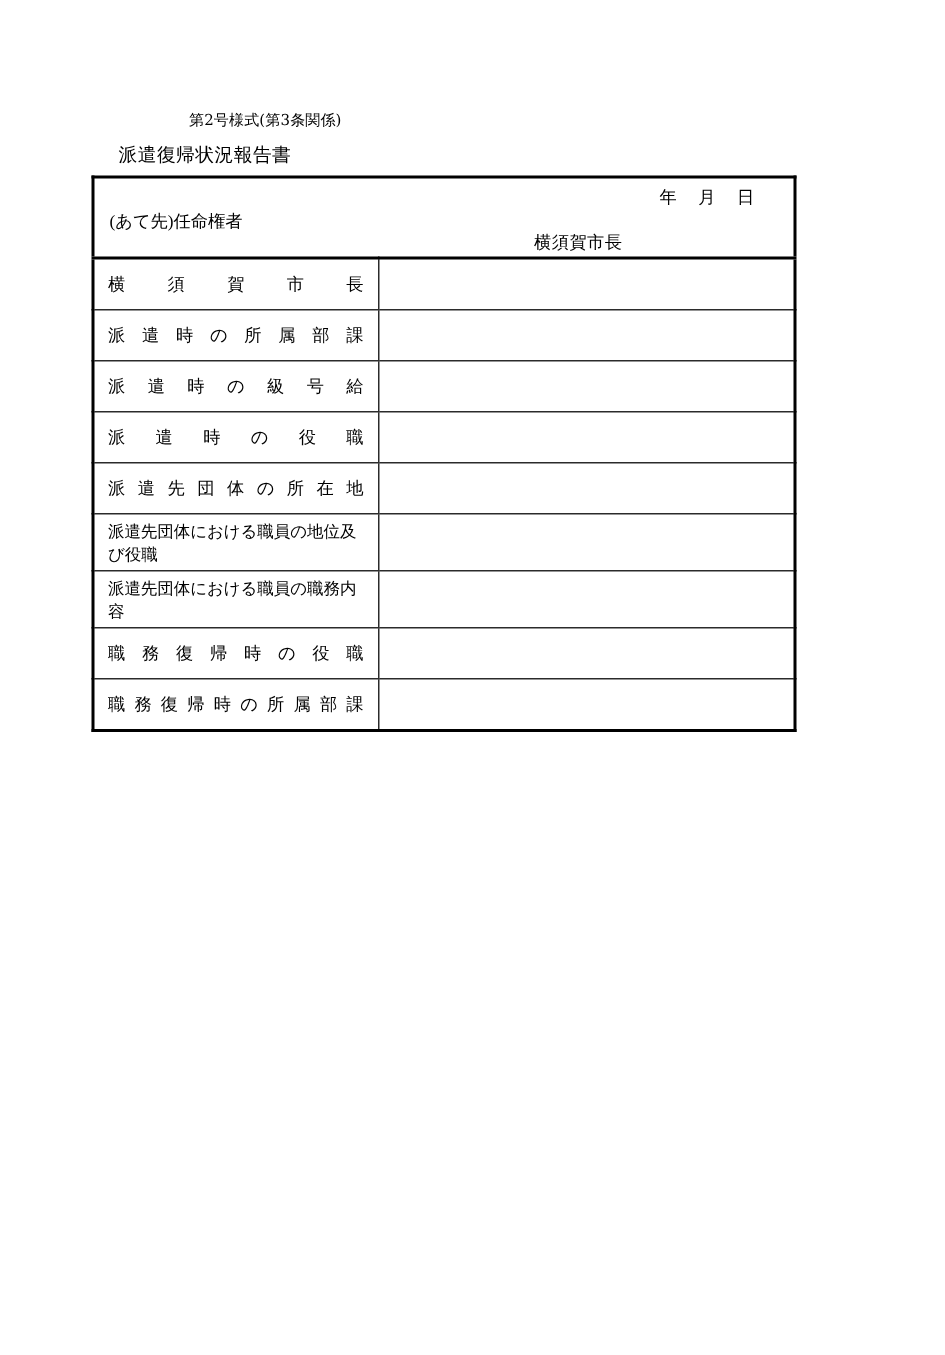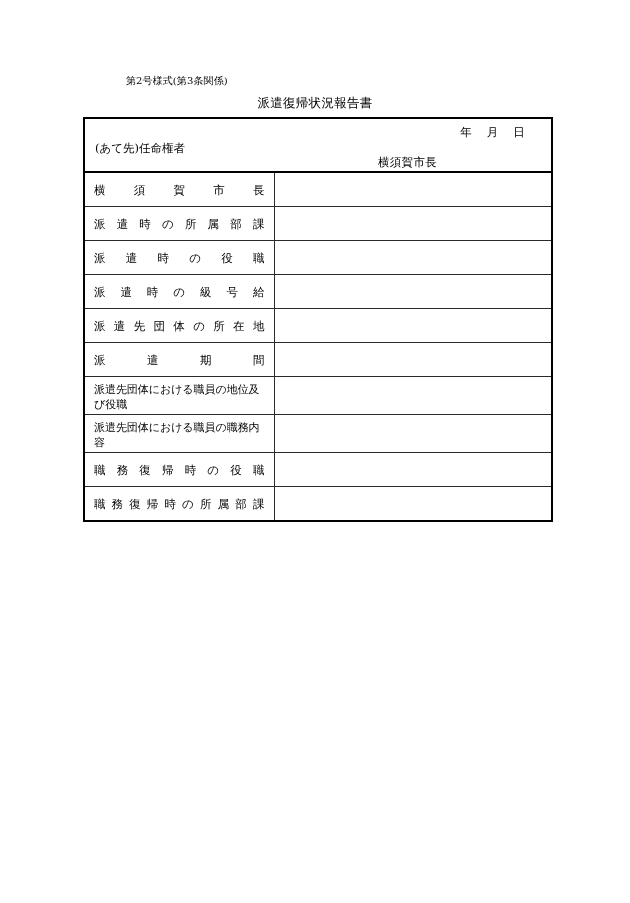--- a/index.html
+++ b/index.html
@@ -35,35 +35,35 @@
     white-space: nowrap;
     margin-left: 48px;
   }
 
   
   .doc-title {
     position: absolute;
     left: 79px;
     top: 95px;
     width: 472px;
-    text-align: center;
     font-size: 12.5px;
     line-height: 15px;
     letter-spacing: 0.3px;
     white-space: nowrap;
   }
 
   
   .form-table {
     position: absolute;
-    left: 83px;
+    left: 61px;
     top: 117px;
     width: 446px;
     border-collapse: collapse;
     table-layout: fixed;
+    font-family: Liberation Serif, serif;
   }
   .form-table td {
     border: 1px solid #2b2b2b;
     padding: 0;
     vertical-align: middle;
   }
 
   
   .form-table {
     border: 2px solid #000000;
@@ -191,46 +191,40 @@
 
       <tr class="row-std">
         <td class="label-cell">
           <span class="lbl">派遣時の所属部課</span>
         </td>
         <td class="value-cell"></td>
       </tr>
 
       <tr class="row-std">
         <td class="label-cell">
+          <span class="lbl">派遣時の級号給</span>
+        </td>
+        <td class="value-cell"></td>
+      </tr>
+
+      <tr class="row-std">
+        <td class="label-cell">
           <span class="lbl">派遣時の役職</span>
         </td>
         <td class="value-cell"></td>
       </tr>
 
-      <tr class="row-std">
-        <td class="label-cell">
-          <span class="lbl">派遣時の級号給</span>
-        </td>
-        <td class="value-cell"></td>
-      </tr>
-
 
       <tr class="row-std">
         <td class="label-cell">
           <span class="lbl">派遣先団体の所在地</span>
         </td>
         <td class="value-cell"></td>
       </tr>
 
-      <tr class="row-std">
-        <td class="label-cell">
-          <span class="lbl">派遣期間</span>
-        </td>
-        <td class="value-cell"></td>
-      </tr>
 
       <tr class="row-wrap">
         <td class="label-cell">
           <span class="lbl-wrap">派遣先団体における職員の地位及び役職</span>
         </td>
         <td class="value-cell"></td>
       </tr>
 
       <tr class="row-wrap">
         <td class="label-cell">

